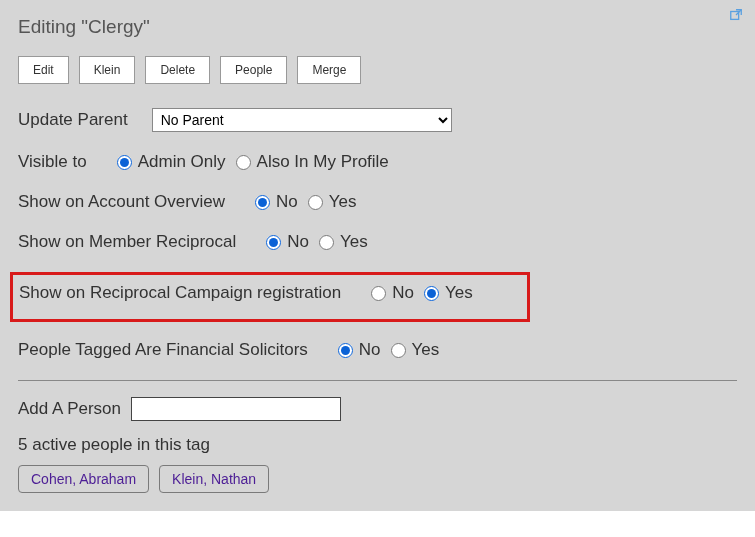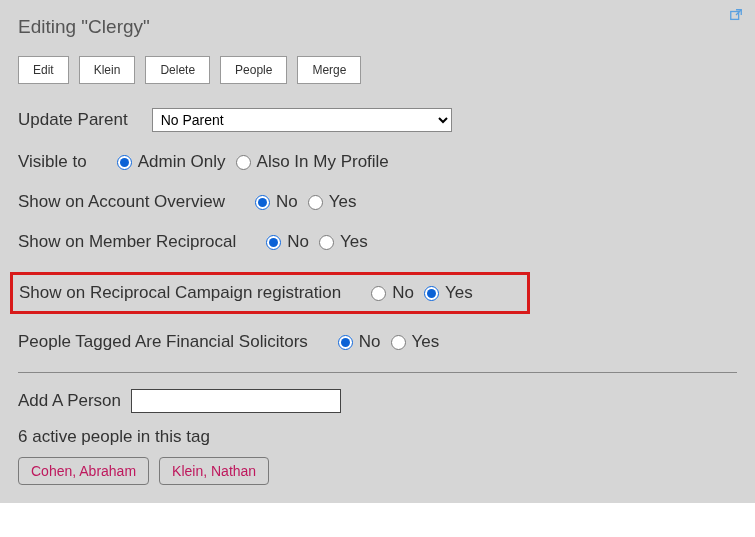--- a/index.html
+++ b/index.html
@@ -73,21 +73,21 @@
     height: 15px;
     margin: 0 2px 0 6px;
   }
   .highlight-box {
     border: 3px solid #d81a1a;
     padding: 8px 6px;
     margin-left: -8px;
     margin-bottom: 18px;
     width: 520px;
   }
-  .highlight-box .form-row { margin-bottom: 0; }
+  .highlight-box .form-row { margin-bottom: 8px; }
   hr.divider {
     border: none;
     border-top: 1px solid #888;
     margin: 12px 0 16px 0;
   }
   .add-person-row {
     display:flex;
     align-items:center;
     gap:10px;
     margin-bottom: 14px;
@@ -104,21 +104,21 @@
     font-size: 17px;
     margin-bottom: 10px;
   }
   .chip-row {
     display:flex;
     gap:10px;
   }
   .chip {
     border: 1px solid #7a7a7a;
     background: #d6d6d6;
-    color: #be185d;
+    color: #4c1d95;
     padding: 5px 12px;
     font-size: 14px;
     border-radius: 4px;
     cursor: pointer;
   }
 </style>
 </head>
 <body>
 
 <div class="panel">
@@ -200,20 +200,20 @@
     </span>
   </div>
 
   <hr class="divider">
 
   <div class="add-person-row">
     <label class="lead" style="font-size:17px">Add A Person</label>
     <input type="text" class="person-input" style="">
   </div>
 
-  <div class="count-line">6 active people in this tag</div>
+  <div class="count-line">5 active people in this tag</div>
 
   <div class="chip-row">
     <div class="chip">Cohen, Abraham</div>
     <div class="chip">Klein, Nathan</div>
   </div>
 
 </div>
 
 </body></html>

